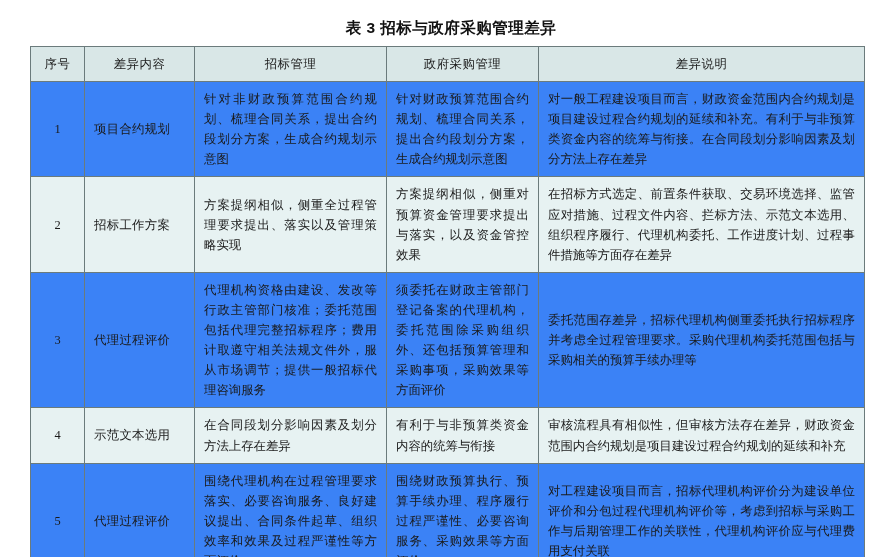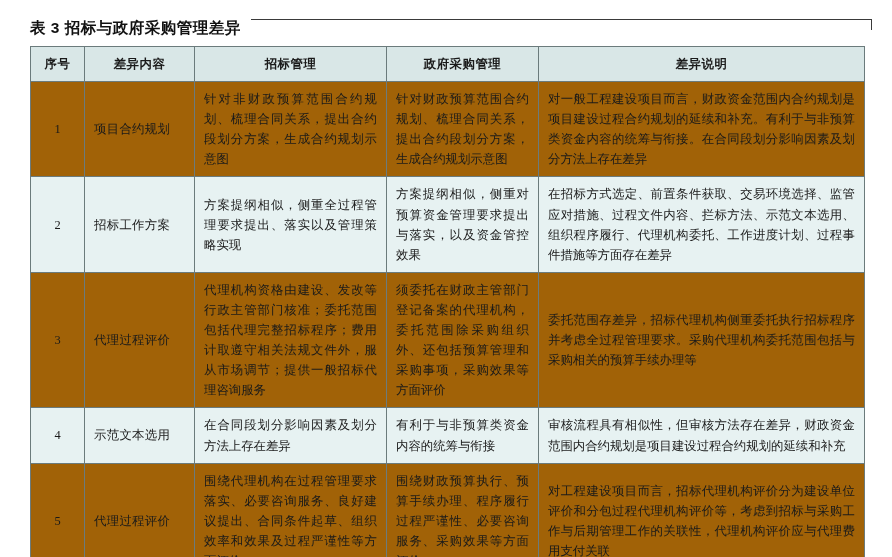--- a/index.html
+++ b/index.html
@@ -17,24 +17,25 @@
   .page {
     position: relative;
     width: 892px;
     height: 557px;
     box-sizing: border-box;
     padding: 0;
   }
   
   .title-row {
     display: flex;
-    align-items: flex-start;
+    align-items: center;
     padding: 18px 20px 0 30px;
     height: 34px;
     box-sizing: border-box;
+    flex-direction: column;
   }
   .title-text {
     font-family: "Liberation Sans", "DejaVu Sans", sans-serif;
     font-weight: bold;
     font-size: 15.5px;
     letter-spacing: 0.5px;
     color: #111;
     white-space: nowrap;
   }
   .title-rule {
@@ -68,31 +69,31 @@
     border: 1px solid #6b7b7c;
     vertical-align: middle;
     font-size: 12.4px;
     line-height: 1.62;
     padding: 7px 9px;
     box-sizing: border-box;
   }
   thead th {
     background: #d9e7e7;
     text-align: center;
-    font-weight: bold;
+    font-weight: normal;
     font-family: "Liberation Sans", "DejaVu Sans", sans-serif;
     font-size: 13px;
     padding: 9px 6px;
     letter-spacing: 0.5px;
   }
   tbody tr.shade td {
     background: #e7f2f2;
   }
   tbody tr.plain td {
-    background: #a16207;
+    background: #3b82f6;
   }
   td.col-no {
     text-align: center;
     font-size: 12.5px;
   }
   td.col-name {
     letter-spacing: 0.3px;
   }
   td.col-body {
     text-align: justify;

